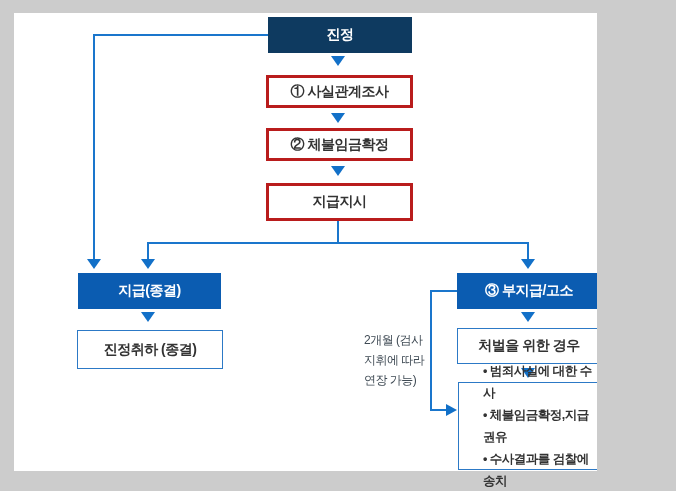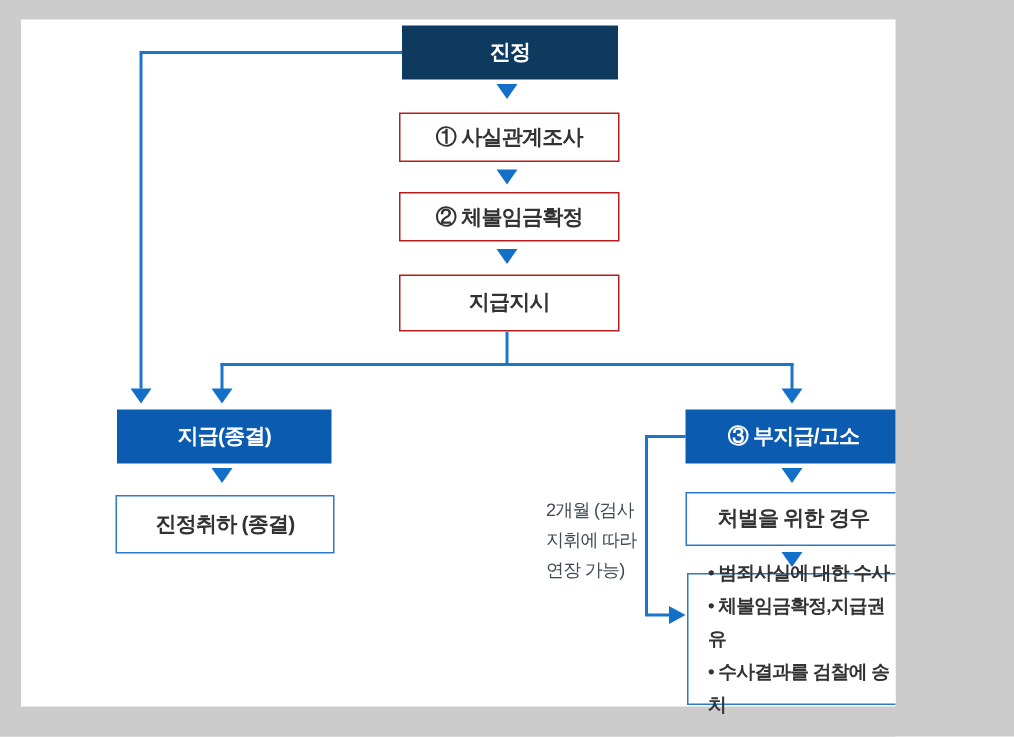--- a/index.html
+++ b/index.html
@@ -23,21 +23,21 @@
     align-items: center;
     justify-content: center;
     font-size: 14px;
     font-weight: 700;
     letter-spacing: -0.5px;
     white-space: nowrap;
     z-index: 2;
   }
   .node-navy  { background: #0e3a60; color: #ffffff; }
   .node-blue  { background: #0b5cb1; color: #ffffff; }
-  .node-gray  { background: #ffffff; color: #333333; border: 1px solid #b91c1c; }
+  .node-gray  { background: #ffffff; color: #333333; border: 3px solid #b91c1c; }
   .node-bluebrd { background: #ffffff; color: #333333; border: 1px solid #2c79c6; }
   .line {
     position: absolute;
     background: #1a76cc;
     z-index: 1;
   }
   .arrow-down {
     position: absolute;
     width: 0; height: 0;
     border-left: 7px solid transparent;
@@ -63,21 +63,21 @@
     z-index: 2;
   }
   .note div { white-space: nowrap; }
   .bullets-box {
     position: absolute;
     background: #ffffff;
     border: 1px solid #2c79c6;
     display: flex;
     flex-direction: column;
     justify-content: center;
-    padding-left: 13px;
+    padding-left: 24px;
     font-size: 12.5px;
     font-weight: 700;
     color: #333333;
     line-height: 22px;
     letter-spacing: -0.5px;
     z-index: 2;
   }
 </style>
 </head>
 <body>

